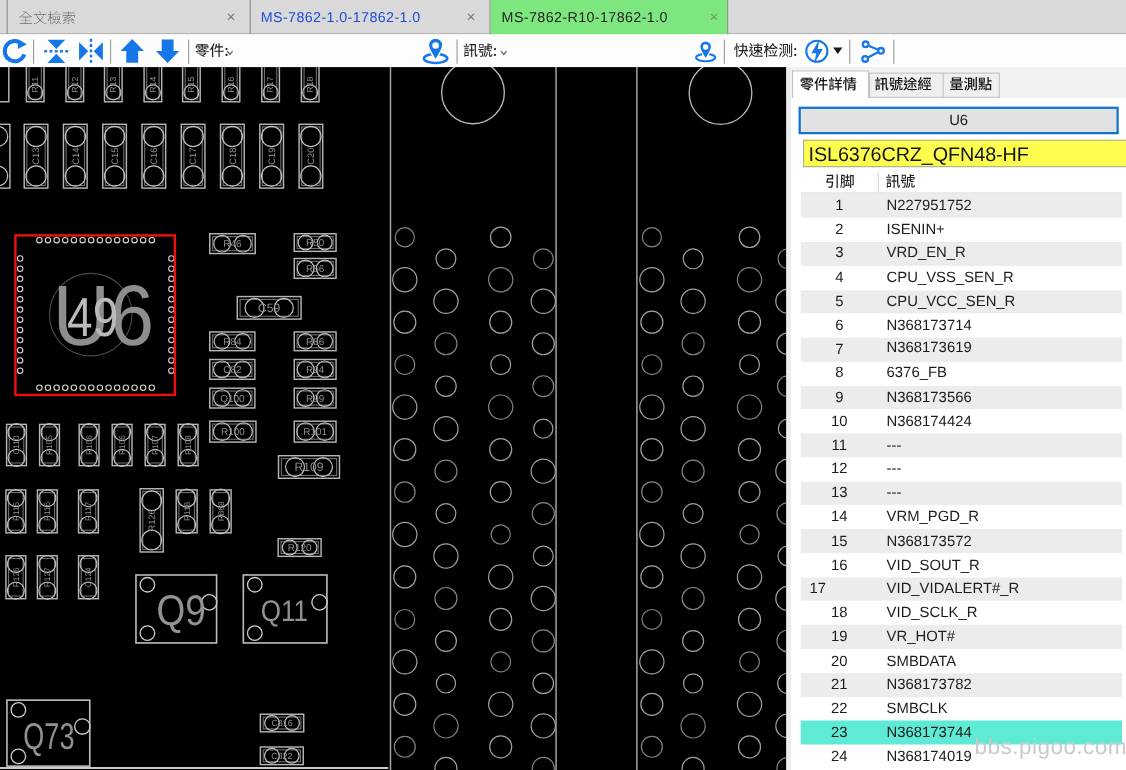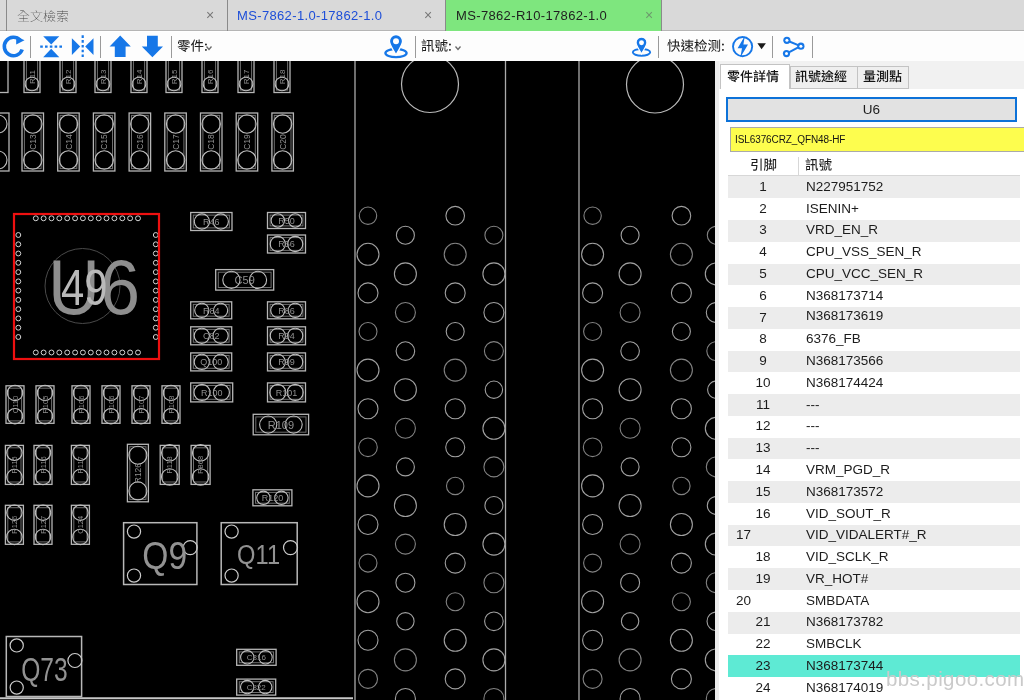--- a/index.html
+++ b/index.html
@@ -592,21 +592,21 @@
       <circle cx="716.3" cy="598.9" r="11.0" fill="none" stroke="#a0a0a0" stroke-width="1.1"></circle>
       <circle cx="716.3" cy="637.5" r="10.0" fill="none" stroke="#828282" stroke-width="1.1"></circle>
     </svg>
     <div style="position:absolute;left:715px;top:61px;width:5px;height:639px;background:#ececec"></div>
     <div class="panel"></div>
     <div style="position:absolute;left:719px;top:61px;width:305px;height:27.5px;background:#f1f1f1"></div>
     <div style="position:absolute;left:789.6px;top:66px;width:119px;height:22.5px;background:#efefef;border:1px solid #c3c3c3"></div>
     <div style="position:absolute;left:856.8px;top:66px;width:1px;height:22px;background:#c3c3c3"></div>
     <div style="position:absolute;left:720.3px;top:64px;width:69.3px;height:24.5px;background:#fff;border:1px solid #c3c3c3;border-bottom:none"></div>
     <div style="position:absolute;left:726px;top:97px;width:291px;height:25px;background:#e2e2e2;border:2.2px solid #0d72d8;color:#1c1c1c;font-size:13.5px;text-align:center;line-height:21px">U6</div>
-    <div style="position:absolute;left:730px;top:126.8px;width:294px;height:25px;background:#fdfd4e;border:1px solid #aaa;border-right:none;font-size:10px;color:#141414;line-height:24px;padding-left:4px;letter-spacing:-0.1px">ISL6376CRZ_QFN48-HF</div>
+    <div style="position:absolute;left:730px;top:126.8px;width:294px;height:25px;background:#fdfd4e;border:1px solid #aaa;border-right:none;font-size:18px;color:#141414;line-height:24px;padding-left:4px;letter-spacing:-0.1px">ISL6376CRZ_QFN48-HF</div>
     <div style="position:absolute;left:728px;top:174.5px;width:292px;height:1px;background:#d7d7d7"></div>
     <div style="position:absolute;left:798px;top:157px;width:1px;height:18px;background:#d7d7d7"></div>
     <svg style="position:absolute;left:726.6px;top:66.4px;overflow:visible" width="54" height="19">
       <path transform="translate(0,15.1)" d="M1.7 -10.5H11.3V-9.6H1.7ZM5.9 -10.1H7.1V-6.1H5.9ZM0.9 -9.0H12.1V-6.6H11.0V-8.2H2.0V-6.6H0.9ZM3.8 -4.0H9.2V-3.3H3.8ZM3.9 -0.8 4.4 -1.5Q5.0 -1.3 5.6 -1.1Q6.2 -0.8 6.9 -0.6Q7.5 -0.3 8.1 -0.1Q8.6 0.1 9.0 0.3L8.5 1.2Q8.1 1.0 7.5 0.7Q7.0 0.5 6.4 0.2Q5.7 -0.0 5.1 -0.3Q4.5 -0.5 3.9 -0.8ZM2.1 -2.8H9.5V-1.8H2.1ZM9.3 -2.8H9.5L9.7 -2.8L10.5 -2.3Q10.1 -1.8 9.5 -1.3Q8.9 -0.8 8.2 -0.4Q7.6 0.1 7.1 0.3Q6.9 0.2 6.7 -0.1Q6.5 -0.3 6.3 -0.5Q6.8 -0.7 7.4 -1.0Q8.0 -1.4 8.5 -1.8Q9.1 -2.2 9.3 -2.6ZM6.5 -6.2 7.5 -5.7Q6.8 -5.1 5.7 -4.6Q4.7 -4.1 3.6 -3.7Q2.4 -3.3 1.4 -3.0Q1.3 -3.1 1.1 -3.3Q1.0 -3.4 0.8 -3.6Q0.6 -3.7 0.5 -3.8Q1.6 -4.1 2.7 -4.4Q3.8 -4.8 4.8 -5.3Q5.8 -5.7 6.5 -6.2ZM6.8 -5.8Q7.2 -5.5 7.9 -5.2Q8.5 -5.0 9.3 -4.7Q10.1 -4.5 10.9 -4.3Q11.8 -4.1 12.6 -4.0Q12.4 -3.9 12.2 -3.6Q12.0 -3.3 11.9 -3.0Q11.1 -3.2 10.2 -3.4Q9.4 -3.7 8.6 -4.0Q7.8 -4.3 7.2 -4.6Q6.6 -4.9 6.1 -5.2ZM1.9 -6.2Q2.6 -6.3 3.5 -6.5Q4.4 -6.7 5.3 -6.9L5.4 -6.2Q4.6 -5.9 3.8 -5.7Q3.0 -5.5 2.3 -5.3ZM2.4 -7.4 2.8 -8.1Q3.2 -8.0 3.7 -7.9Q4.1 -7.8 4.6 -7.7Q5.0 -7.6 5.3 -7.5L5.0 -6.7Q4.7 -6.9 4.2 -7.0Q3.8 -7.1 3.3 -7.2Q2.9 -7.4 2.4 -7.4ZM10.1 -8.1 10.6 -7.4Q10.2 -7.3 9.8 -7.2Q9.3 -7.1 8.9 -7.0Q8.4 -6.9 8.0 -6.8L7.6 -7.4Q8.0 -7.5 8.5 -7.6Q8.9 -7.7 9.4 -7.9Q9.8 -8.0 10.1 -8.1ZM7.5 -6.3 7.8 -7.0Q8.3 -6.9 8.9 -6.7Q9.5 -6.6 10.1 -6.4Q10.7 -6.2 11.0 -6.1L10.7 -5.3Q10.4 -5.5 9.8 -5.7Q9.3 -5.8 8.7 -6.0Q8.1 -6.2 7.5 -6.3Z M20.8 -10.8H22.0V1.1H20.8ZM18.5 -10.3 19.7 -10.1Q19.5 -9.2 19.3 -8.3Q19.0 -7.4 18.7 -6.7Q18.4 -5.9 18.0 -5.3Q17.9 -5.4 17.7 -5.5Q17.5 -5.6 17.3 -5.7Q17.1 -5.9 17.0 -5.9Q17.3 -6.4 17.6 -7.1Q17.9 -7.9 18.2 -8.7Q18.4 -9.5 18.5 -10.3ZM18.8 -8.4H24.9V-7.2H18.5ZM17.1 -4.6H25.5V-3.4H17.1ZM16.3 -10.9 17.5 -10.6Q17.1 -9.5 16.5 -8.4Q16.0 -7.3 15.3 -6.3Q14.7 -5.4 14.0 -4.6Q14.0 -4.8 13.8 -5.0Q13.7 -5.2 13.6 -5.5Q13.4 -5.7 13.3 -5.9Q13.9 -6.5 14.5 -7.3Q15.0 -8.1 15.5 -9.0Q16.0 -10.0 16.3 -10.9ZM15.0 -7.5 16.2 -8.6 16.2 -8.6V1.1H15.0Z M27.0 -7.0H30.9V-6.1H27.0ZM27.0 -5.3H30.9V-4.3H27.0ZM26.5 -8.8H31.3V-7.8H26.5ZM27.5 -3.5H30.9V0.3H27.5V-0.7H29.9V-2.5H27.5ZM27.0 -3.5H28.0V0.9H27.0ZM27.9 -10.6 28.8 -11.0Q29.1 -10.6 29.4 -10.2Q29.7 -9.7 29.8 -9.3L28.8 -8.8Q28.7 -9.1 28.4 -9.6Q28.2 -10.2 27.9 -10.6ZM31.7 -8.4H38.3V-7.3H31.7ZM32.0 -5.7H37.9V-4.5H32.0ZM31.5 -2.8H38.5V-1.6H31.5ZM34.4 -8.0H35.6V1.1H34.4ZM32.1 -10.5 33.1 -10.9Q33.4 -10.4 33.7 -9.8Q34.1 -9.2 34.2 -8.8L33.2 -8.2Q33.1 -8.7 32.7 -9.3Q32.4 -10.0 32.1 -10.5ZM36.8 -11.0 38.0 -10.6Q37.7 -10.0 37.3 -9.4Q37.0 -8.8 36.7 -8.3L35.7 -8.7Q35.9 -9.0 36.1 -9.4Q36.3 -9.8 36.5 -10.2Q36.6 -10.7 36.8 -11.0Z M45.0 -3.5H49.9V-2.6H45.0ZM43.8 -10.0H51.1V-9.1H43.8ZM44.2 -8.4H50.7V-7.6H44.2ZM43.5 -6.8H51.5V-5.9H43.5ZM45.0 -1.8H49.9V-0.9H45.0ZM49.5 -5.2H50.7V-0.1Q50.7 0.3 50.6 0.5Q50.5 0.8 50.2 0.9Q49.9 1.0 49.4 1.1Q48.9 1.1 48.3 1.1Q48.2 0.9 48.1 0.6Q48.0 0.3 47.9 0.0Q48.4 0.1 48.8 0.1Q49.2 0.1 49.3 0.0Q49.4 0.0 49.5 -0.0Q49.5 -0.0 49.5 -0.2ZM46.8 -11.0H48.0V-6.5H46.8ZM41.3 -11.0H42.5V1.1H41.3ZM40.0 -8.4 40.9 -8.3Q40.9 -7.8 40.8 -7.1Q40.7 -6.5 40.6 -5.8Q40.5 -5.2 40.3 -4.7L39.3 -5.1Q39.5 -5.5 39.6 -6.1Q39.7 -6.7 39.8 -7.3Q39.9 -7.9 40.0 -8.4ZM42.4 -8.8 43.2 -9.2Q43.4 -8.7 43.7 -8.1Q43.9 -7.6 44.0 -7.2L43.2 -6.7Q43.1 -7.1 42.8 -7.7Q42.6 -8.3 42.4 -8.8ZM44.3 -5.2H45.4V-2.8Q45.4 -2.2 45.4 -1.5Q45.3 -0.7 45.0 -0.0Q44.8 0.7 44.4 1.2Q44.3 1.1 44.1 0.9Q44.0 0.8 43.8 0.6Q43.6 0.5 43.5 0.4Q43.8 -0.1 44.0 -0.6Q44.2 -1.2 44.2 -1.8Q44.3 -2.4 44.3 -2.9ZM44.9 -5.2H50.2V-4.4H44.9Z" fill="#141414"></path>
     </svg>
     <svg style="position:absolute;left:794.8px;top:66.4px;overflow:visible" width="54" height="19">
       <path transform="translate(0,15.1)" d="M1.1 -7.0H4.8V-6.1H1.1ZM1.1 -5.3H4.8V-4.3H1.1ZM0.6 -8.8H5.3V-7.8H0.6ZM1.6 -3.5H4.8V0.3H1.6V-0.7H3.8V-2.5H1.6ZM1.1 -3.5H2.1V0.9H1.1ZM1.9 -10.6 2.8 -11.0Q3.0 -10.6 3.3 -10.2Q3.6 -9.7 3.7 -9.3L2.8 -8.8Q2.7 -9.1 2.4 -9.6Q2.2 -10.2 1.9 -10.6ZM5.3 -5.4H9.6V-4.3H5.3ZM10.0 -10.3H11.2Q11.2 -9.1 11.2 -7.9Q11.2 -6.7 11.2 -5.6Q11.2 -4.5 11.2 -3.5Q11.2 -2.6 11.3 -1.9Q11.4 -1.2 11.5 -0.8Q11.6 -0.4 11.7 -0.3Q11.8 -0.3 11.8 -0.6Q11.9 -0.8 11.9 -1.2Q11.9 -1.6 11.9 -2.0Q12.0 -1.9 12.2 -1.7Q12.3 -1.5 12.4 -1.4Q12.5 -1.2 12.6 -1.1Q12.5 -0.2 12.3 0.3Q12.1 0.8 11.9 0.9Q11.6 1.0 11.2 0.9Q10.8 0.7 10.6 0.1Q10.3 -0.6 10.2 -1.6Q10.1 -2.7 10.0 -4.1Q10.0 -5.4 10.0 -7.0Q10.0 -8.6 10.0 -10.3ZM6.9 -9.5H8.1V1.1H6.9ZM5.5 -10.3H10.6V-9.1H5.5Z M15.0 -9.6V-7.8H17.0V-9.6ZM14.1 -10.4H17.9V-6.9H14.1ZM13.5 -6.0H18.2V-4.9H13.5ZM14.6 -5.5H15.7Q15.6 -4.8 15.4 -4.1Q15.3 -3.3 15.1 -2.8H14.0Q14.2 -3.4 14.4 -4.1Q14.5 -4.9 14.6 -5.5ZM14.9 -3.8H17.1V-2.8H14.6ZM16.7 -3.8H17.8Q17.8 -3.8 17.7 -3.6Q17.7 -3.5 17.7 -3.3Q17.6 -2.1 17.6 -1.3Q17.5 -0.5 17.3 -0.1Q17.2 0.4 17.0 0.5Q16.9 0.7 16.7 0.8Q16.5 0.9 16.2 0.9Q16.0 1.0 15.7 0.9Q15.3 0.9 14.9 0.9Q14.9 0.7 14.8 0.4Q14.7 0.1 14.6 -0.1Q15.0 -0.1 15.3 -0.0Q15.6 -0.0 15.8 -0.0Q15.9 -0.0 16.0 -0.1Q16.1 -0.1 16.2 -0.2Q16.3 -0.3 16.4 -0.7Q16.5 -1.0 16.5 -1.8Q16.6 -2.5 16.7 -3.6ZM21.8 -10.2H25.0V-9.2H21.8ZM19.3 -8.4H24.8V-7.4H19.3ZM18.7 -8.4H19.8V-5.1Q19.8 -4.4 19.8 -3.6Q19.7 -2.8 19.6 -2.0Q19.4 -1.1 19.2 -0.3Q18.9 0.5 18.5 1.1Q18.4 1.0 18.3 0.9Q18.1 0.7 17.9 0.6Q17.7 0.5 17.6 0.5Q18.1 -0.3 18.4 -1.3Q18.6 -2.3 18.7 -3.3Q18.7 -4.3 18.7 -5.1ZM20.1 -6.3 23.8 -6.7 23.9 -5.9 20.2 -5.5ZM24.5 -8.4H24.7L24.9 -8.5L25.6 -8.3Q25.5 -7.7 25.4 -7.0Q25.2 -6.4 25.1 -5.9L24.2 -6.1Q24.3 -6.6 24.4 -7.2Q24.5 -7.8 24.5 -8.3ZM20.7 -3.5H21.7Q21.7 -2.4 21.5 -1.5Q21.4 -0.7 21.0 -0.0Q20.6 0.6 19.9 1.1Q19.8 0.9 19.6 0.7Q19.4 0.4 19.2 0.3Q19.8 -0.1 20.1 -0.6Q20.4 -1.2 20.5 -1.9Q20.6 -2.6 20.7 -3.5ZM22.6 -3.5H23.6V-0.5Q23.6 -0.4 23.7 -0.4Q23.7 -0.3 23.7 -0.3Q23.8 -0.2 24.0 -0.2Q24.0 -0.2 24.1 -0.2Q24.2 -0.2 24.3 -0.2Q24.4 -0.2 24.5 -0.3Q24.6 -0.3 24.6 -0.3Q24.7 -0.4 24.7 -0.6Q24.8 -0.7 24.8 -1.1Q24.8 -1.4 24.8 -1.8Q24.9 -1.7 25.2 -1.6Q25.4 -1.4 25.7 -1.3Q25.6 -0.9 25.6 -0.5Q25.6 -0.0 25.5 0.1Q25.4 0.3 25.3 0.5Q25.2 0.6 25.1 0.7Q25.0 0.8 24.8 0.8Q24.6 0.8 24.4 0.8Q24.3 0.8 24.0 0.8Q23.8 0.8 23.7 0.8Q23.5 0.8 23.3 0.8Q23.0 0.7 22.9 0.6Q22.7 0.4 22.7 0.2Q22.6 0.0 22.6 -0.5ZM21.3 -11.0H22.5V-8.0H21.3ZM21.3 -7.4H22.3V-5.4Q22.3 -5.1 22.4 -5.0Q22.4 -4.9 22.6 -4.9Q22.7 -4.9 22.9 -4.9Q23.0 -4.9 23.2 -4.9Q23.5 -4.9 23.6 -4.9Q23.8 -4.9 23.9 -4.9Q24.1 -4.9 24.3 -4.9Q24.6 -5.0 24.7 -5.0Q24.7 -4.8 24.8 -4.6Q24.8 -4.3 24.8 -4.1Q24.7 -4.1 24.4 -4.1Q24.2 -4.0 23.9 -4.0Q23.8 -4.0 23.6 -4.0Q23.4 -4.0 23.2 -4.0Q22.9 -4.0 22.7 -4.0Q22.5 -4.0 22.4 -4.0Q22.0 -4.0 21.7 -4.2Q21.5 -4.3 21.4 -4.6Q21.3 -4.9 21.3 -5.4Z M31.8 -3.9 32.8 -3.6Q32.5 -2.9 32.0 -2.3Q31.4 -1.6 31.0 -1.2Q30.9 -1.3 30.7 -1.4Q30.5 -1.5 30.4 -1.6Q30.2 -1.7 30.0 -1.8Q30.5 -2.2 31.0 -2.8Q31.5 -3.3 31.8 -3.9ZM35.6 -3.5 36.5 -4.0Q36.9 -3.7 37.2 -3.3Q37.5 -2.9 37.8 -2.5Q38.1 -2.1 38.3 -1.8L37.3 -1.3Q37.1 -1.6 36.8 -2.0Q36.6 -2.4 36.2 -2.8Q35.9 -3.2 35.6 -3.5ZM31.8 -7.5H36.6V-6.5H31.8ZM30.3 -5.5H38.0V-4.4H30.3ZM33.8 -11.1 34.8 -10.7Q34.3 -9.8 33.5 -9.0Q32.8 -8.2 32.0 -7.5Q31.2 -6.8 30.4 -6.3Q30.3 -6.5 30.0 -6.7Q29.8 -7.0 29.6 -7.1Q30.4 -7.6 31.2 -8.2Q31.9 -8.8 32.6 -9.6Q33.3 -10.3 33.8 -11.1ZM33.6 -7.0H34.7V-0.8H33.6ZM33.5 -9.9 34.3 -10.6Q34.8 -10.3 35.4 -9.9Q36.0 -9.5 36.6 -9.0Q37.2 -8.6 37.7 -8.2Q38.2 -7.8 38.6 -7.4L37.8 -6.5Q37.4 -6.9 36.9 -7.3Q36.4 -7.7 35.9 -8.2Q35.3 -8.6 34.7 -9.1Q34.1 -9.5 33.5 -9.9ZM27.0 -10.5 28.0 -11.0Q28.4 -10.6 28.8 -10.0Q29.3 -9.4 29.5 -9.0L28.6 -8.4Q28.4 -8.7 28.2 -9.0Q27.9 -9.4 27.6 -9.8Q27.3 -10.2 27.0 -10.5ZM26.6 -8.0H29.3V-7.0H26.6ZM29.0 -2.1Q29.4 -1.3 30.1 -0.9Q30.7 -0.4 31.7 -0.3Q32.7 -0.2 33.9 -0.2Q34.6 -0.2 35.4 -0.2Q36.3 -0.2 37.1 -0.3Q38.0 -0.3 38.7 -0.4Q38.6 -0.3 38.5 -0.0Q38.5 0.2 38.4 0.4Q38.3 0.6 38.3 0.8Q37.7 0.8 36.9 0.8Q36.2 0.9 35.4 0.9Q34.6 0.9 33.9 0.9Q32.8 0.9 31.9 0.8Q31.0 0.7 30.3 0.4Q29.6 0.1 29.1 -0.4Q28.6 -0.9 28.2 -1.8ZM28.8 -4.8H29.2L29.4 -4.8L29.9 -4.6Q29.6 -2.5 28.9 -1.1Q28.2 0.4 27.2 1.1Q27.1 1.0 26.9 0.8Q26.8 0.7 26.6 0.5Q26.5 0.4 26.3 0.3Q27.3 -0.4 27.9 -1.6Q28.6 -2.8 28.8 -4.6ZM26.8 -3.6V-4.5L27.3 -4.8H29.3L29.3 -3.8H27.6Q27.3 -3.8 27.1 -3.7Q26.9 -3.7 26.8 -3.6ZM26.8 -3.6Q26.8 -3.7 26.7 -4.0Q26.6 -4.2 26.5 -4.4Q26.4 -4.6 26.4 -4.7Q26.5 -4.7 26.7 -4.8Q26.8 -4.9 27.0 -5.1Q27.2 -5.2 27.4 -5.6Q27.7 -5.9 28.0 -6.4Q28.3 -6.8 28.5 -7.2Q28.8 -7.6 29.0 -7.8V-7.9L29.3 -8.0L30.1 -7.7Q29.9 -7.3 29.6 -6.9Q29.3 -6.5 29.0 -6.0Q28.6 -5.5 28.3 -5.1Q28.0 -4.7 27.7 -4.3Q27.7 -4.3 27.6 -4.3Q27.4 -4.2 27.2 -4.1Q27.1 -4.0 26.9 -3.8Q26.8 -3.7 26.8 -3.6Z M44.4 -10.4H51.4V-9.3H44.4ZM44.7 -3.6H51.0V-2.5H44.7ZM44.0 -0.3H51.5V0.8H44.0ZM47.2 -3.1H48.4V0.3H47.2ZM45.6 -8.9 46.7 -8.7Q46.4 -8.2 46.0 -7.6Q45.7 -7.1 45.4 -6.6Q45.8 -6.0 46.2 -5.4Q46.6 -4.8 46.8 -4.4L45.8 -4.0Q45.6 -4.5 45.1 -5.2Q44.7 -5.9 44.2 -6.6Q44.5 -7.0 44.7 -7.4Q45.0 -7.8 45.2 -8.2Q45.5 -8.6 45.6 -8.9ZM47.8 -8.9 48.9 -8.7Q48.6 -8.2 48.3 -7.6Q47.9 -7.1 47.6 -6.6Q47.9 -6.2 48.2 -5.8Q48.4 -5.4 48.7 -5.1Q48.9 -4.7 49.0 -4.4L48.0 -4.0Q47.8 -4.5 47.4 -5.2Q46.9 -5.9 46.4 -6.6Q46.7 -7.0 47.0 -7.4Q47.2 -7.8 47.4 -8.2Q47.7 -8.6 47.8 -8.9ZM50.1 -8.9 51.1 -8.7Q50.8 -8.2 50.5 -7.6Q50.1 -7.1 49.8 -6.6Q50.1 -6.2 50.4 -5.8Q50.7 -5.4 50.9 -5.1Q51.2 -4.7 51.3 -4.4L50.3 -4.0Q50.1 -4.5 49.6 -5.2Q49.2 -5.9 48.6 -6.6Q48.9 -6.9 49.2 -7.4Q49.4 -7.8 49.7 -8.2Q49.9 -8.6 50.1 -8.9ZM42.6 -5.8 43.5 -6.0Q43.7 -5.6 43.9 -5.1Q44.0 -4.6 44.2 -4.1Q44.3 -3.7 44.4 -3.3L43.4 -3.0Q43.3 -3.3 43.2 -3.8Q43.1 -4.3 42.9 -4.8Q42.8 -5.3 42.6 -5.8ZM41.4 -2.4 42.3 -2.5Q42.4 -1.9 42.6 -1.1Q42.7 -0.4 42.7 0.2L41.7 0.4Q41.7 -0.2 41.6 -0.9Q41.5 -1.7 41.4 -2.4ZM40.0 -2.5 41.0 -2.3Q40.9 -1.5 40.8 -0.6Q40.6 0.3 40.4 0.9Q40.3 0.9 40.1 0.8Q39.9 0.7 39.7 0.7Q39.5 0.6 39.4 0.6Q39.6 -0.0 39.8 -0.9Q39.9 -1.7 40.0 -2.5ZM39.8 -6.0Q39.7 -6.1 39.7 -6.3Q39.6 -6.5 39.5 -6.7Q39.5 -6.9 39.4 -7.0Q39.6 -7.1 39.8 -7.3Q39.9 -7.5 40.1 -7.8Q40.3 -7.9 40.6 -8.4Q40.9 -8.9 41.2 -9.6Q41.5 -10.3 41.8 -11.0L42.9 -10.6Q42.4 -9.5 41.7 -8.4Q41.1 -7.4 40.5 -6.6V-6.6Q40.5 -6.6 40.4 -6.5Q40.3 -6.4 40.1 -6.4Q40.0 -6.3 39.9 -6.2Q39.8 -6.1 39.8 -6.0ZM39.8 -6.0 39.7 -6.8 40.3 -7.2 42.6 -7.4Q42.5 -7.1 42.5 -6.9Q42.5 -6.6 42.5 -6.4Q41.7 -6.3 41.2 -6.2Q40.7 -6.2 40.4 -6.1Q40.1 -6.1 40.0 -6.1Q39.9 -6.0 39.8 -6.0ZM39.9 -3.0Q39.8 -3.1 39.8 -3.3Q39.7 -3.5 39.6 -3.7Q39.5 -4.0 39.5 -4.1Q39.7 -4.2 39.9 -4.4Q40.2 -4.6 40.5 -5.0Q40.6 -5.2 40.9 -5.6Q41.2 -6.0 41.6 -6.5Q42.0 -7.1 42.3 -7.7Q42.7 -8.4 43.0 -9.0L44.1 -8.4Q43.6 -7.6 43.0 -6.7Q42.4 -5.8 41.8 -5.0Q41.2 -4.3 40.6 -3.6V-3.6Q40.6 -3.6 40.5 -3.5Q40.4 -3.5 40.2 -3.4Q40.1 -3.3 40.0 -3.2Q39.9 -3.1 39.9 -3.0ZM39.9 -3.0 39.8 -3.9 40.4 -4.2 43.5 -4.6Q43.5 -4.4 43.5 -4.1Q43.5 -3.9 43.5 -3.7Q42.4 -3.5 41.7 -3.4Q41.1 -3.3 40.7 -3.2Q40.3 -3.2 40.1 -3.1Q40.0 -3.1 39.9 -3.0ZM42.7 -2.6 43.6 -2.9Q43.8 -2.4 43.9 -1.8Q44.1 -1.2 44.2 -0.8L43.3 -0.5Q43.2 -0.9 43.1 -1.5Q42.9 -2.1 42.7 -2.6Z" fill="#141414"></path>
     </svg>
     <svg style="position:absolute;left:863.1px;top:66.4px;overflow:visible" width="41" height="19">
       <path transform="translate(0,15.1)" d="M3.5 -8.7V-8.1H9.5V-8.7ZM3.5 -9.9V-9.3H9.5V-9.9ZM2.3 -10.6H10.7V-7.4H2.3ZM3.2 -3.5V-2.9H9.8V-3.5ZM3.2 -4.8V-4.2H9.8V-4.8ZM2.0 -5.5H11.1V-2.2H2.0ZM5.9 -5.2H7.1V0.3H5.9ZM0.6 -6.9H12.4V-6.0H0.6ZM1.7 -1.6H11.3V-0.8H1.7ZM0.6 -0.1H12.4V0.8H0.6Z M18.1 -7.0V-5.6H19.8V-7.0ZM18.1 -4.6V-3.2H19.8V-4.6ZM18.1 -9.3V-8.0H19.8V-9.3ZM17.0 -10.4H20.9V-2.1H17.0ZM19.3 -1.4 20.2 -2.0Q20.5 -1.7 20.8 -1.3Q21.0 -0.9 21.3 -0.6Q21.5 -0.2 21.7 0.0L20.7 0.6Q20.6 0.4 20.3 0.0Q20.1 -0.4 19.8 -0.7Q19.5 -1.1 19.3 -1.4ZM17.5 -1.9 18.6 -1.6Q18.3 -0.8 17.8 -0.1Q17.3 0.6 16.8 1.1Q16.7 1.0 16.5 0.9Q16.3 0.8 16.1 0.7Q16.0 0.5 15.8 0.5Q16.3 0.0 16.8 -0.6Q17.2 -1.2 17.5 -1.9ZM23.9 -11.0H25.1V-0.4Q25.1 0.2 24.9 0.4Q24.8 0.7 24.5 0.9Q24.2 1.0 23.7 1.0Q23.2 1.1 22.4 1.1Q22.4 0.9 22.3 0.5Q22.2 0.2 22.1 -0.1Q22.6 -0.1 23.0 -0.1Q23.5 -0.1 23.7 -0.1Q23.8 -0.1 23.9 -0.1Q23.9 -0.2 23.9 -0.4ZM21.7 -9.6H22.8V-2.1H21.7ZM14.0 -10.0 14.7 -10.8Q15.0 -10.7 15.4 -10.5Q15.8 -10.3 16.2 -10.0Q16.5 -9.8 16.7 -9.6L16.0 -8.6Q15.8 -8.8 15.5 -9.1Q15.1 -9.3 14.7 -9.5Q14.3 -9.8 14.0 -10.0ZM13.4 -6.5 14.1 -7.4Q14.5 -7.2 14.9 -7.0Q15.3 -6.8 15.7 -6.6Q16.0 -6.4 16.2 -6.2L15.5 -5.2Q15.3 -5.4 15.0 -5.6Q14.6 -5.9 14.2 -6.1Q13.8 -6.3 13.4 -6.5ZM13.7 0.3Q13.9 -0.2 14.3 -0.9Q14.6 -1.6 14.9 -2.4Q15.2 -3.1 15.4 -3.9L16.4 -3.2Q16.2 -2.5 15.9 -1.8Q15.6 -1.1 15.4 -0.4Q15.1 0.3 14.8 0.9Z M32.9 -4.8H38.1V1.0H36.9V-3.7H34.0V1.1H32.9ZM34.7 -11.0H35.9V-4.5H34.7ZM35.4 -8.2H38.5V-7.1H35.4ZM33.4 -0.6H37.4V0.5H33.4ZM27.9 -9.7V-6.7H31.3V-9.7ZM26.9 -10.5H32.3V-5.8H26.9ZM28.0 -9.1 28.5 -9.2Q28.7 -8.8 28.8 -8.2Q28.9 -7.7 29.0 -7.3L28.4 -7.1Q28.4 -7.5 28.2 -8.1Q28.1 -8.6 28.0 -9.1ZM28.4 -1.5 29.2 -1.6Q29.3 -1.1 29.4 -0.4Q29.4 0.2 29.4 0.7L28.6 0.7Q28.6 0.3 28.6 -0.4Q28.5 -1.0 28.4 -1.5ZM29.7 -1.5 30.5 -1.7Q30.7 -1.2 30.9 -0.6Q31.0 -0.0 31.1 0.4L30.3 0.6Q30.2 0.2 30.1 -0.4Q29.9 -1.0 29.7 -1.5ZM31.1 -1.6 31.8 -1.8Q32.1 -1.4 32.4 -0.8Q32.6 -0.2 32.7 0.2L31.9 0.5Q31.8 0.1 31.6 -0.5Q31.3 -1.1 31.1 -1.6ZM27.2 -1.8 28.0 -1.5Q27.9 -0.9 27.7 -0.2Q27.5 0.5 27.3 0.9L26.4 0.6Q26.6 0.3 26.7 -0.2Q26.9 -0.6 27.0 -1.0Q27.1 -1.4 27.2 -1.8ZM30.6 -9.3 31.2 -9.0Q31.1 -8.5 30.9 -8.0Q30.7 -7.4 30.5 -7.1L30.0 -7.3Q30.1 -7.5 30.2 -7.9Q30.3 -8.2 30.4 -8.6Q30.5 -9.0 30.6 -9.3ZM26.9 -5.1H32.3V-4.1H26.9ZM29.2 -10.1H29.9V-6.2H30.1V-2.8H29.0V-6.2H29.2ZM26.7 -3.2H32.5V-2.3H26.7Z" fill="#141414"></path>
@@ -687,21 +687,21 @@
     </div>
     <div class="row" style="top:546.5px;background:#ffffff">
       <span style="position:absolute;left:8px;width:54px;text-align:center;top:2.5px">18</span>
       <span style="position:absolute;left:78px;top:2.5px">VID_SCLK_R</span>
     </div>
     <div class="row" style="top:568.3px;background:#ececec">
       <span style="position:absolute;left:8px;width:54px;text-align:center;top:2.5px">19</span>
       <span style="position:absolute;left:78px;top:2.5px">VR_HOT#</span>
     </div>
     <div class="row" style="top:590.0px;background:#ffffff">
-      <span style="position:absolute;left:8px;width:54px;top:2.5px">20</span>
+      <span style="position:absolute;left:8px;width:54px;text-align:center;top:2.5px">20</span>
       <span style="position:absolute;left:78px;top:2.5px">SMBDATA</span>
     </div>
     <div class="row" style="top:611.8px;background:#ececec">
       <span style="position:absolute;left:8px;width:54px;text-align:center;top:2.5px">21</span>
       <span style="position:absolute;left:78px;top:2.5px">N368173782</span>
     </div>
     <div class="row" style="top:633.6px;background:#ffffff">
       <span style="position:absolute;left:8px;width:54px;text-align:center;top:2.5px">22</span>
       <span style="position:absolute;left:78px;top:2.5px">SMBCLK</span>
     </div>

